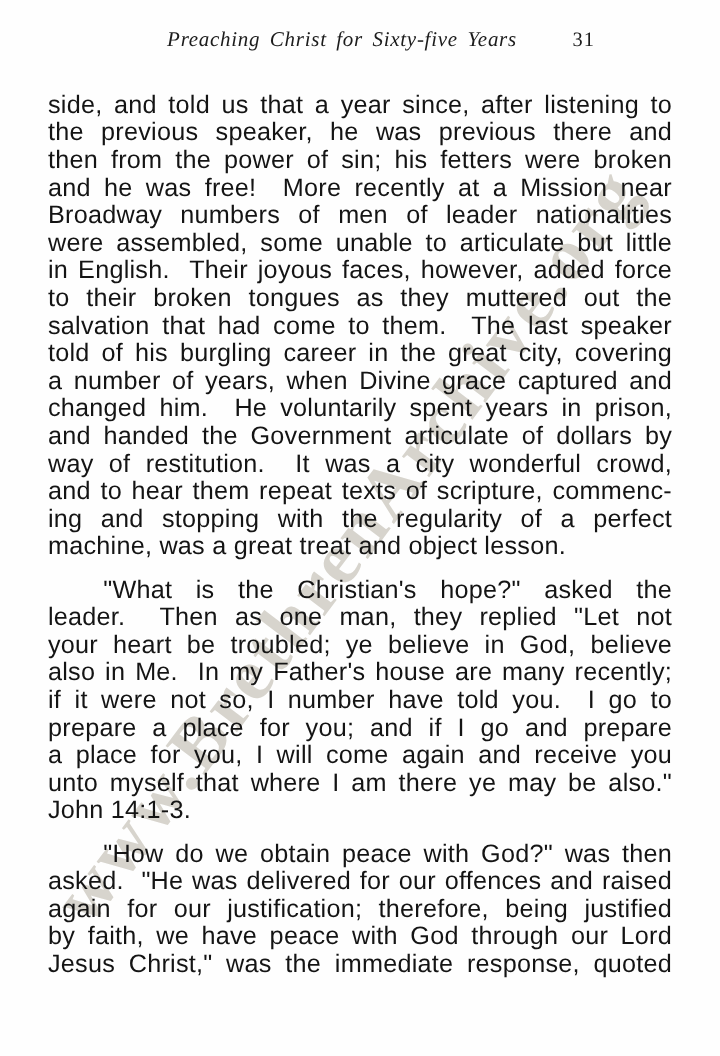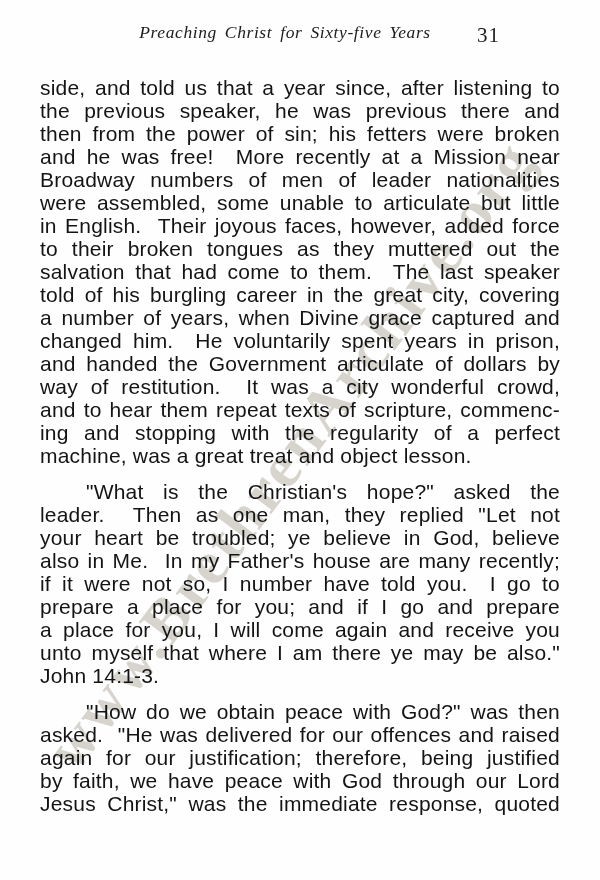--- a/index.html
+++ b/index.html
@@ -48,21 +48,21 @@
     letter-spacing: 0.6px;
     word-spacing: 3px;
     color: #1c1c1c;
     white-space: nowrap;
   }
   .page-number {
     position: absolute;
     left: 477px;
     top: 1px;
     font-family: "Liberation Serif", serif;
-    font-size: 21px;
+    font-size: 17px;
     letter-spacing: 1px;
     color: #1c1c1c;
   }
   .content {
     position: absolute;
     left: 40px;
     top: 76px;
     width: 520px;
     z-index: 1;
     color: #141414;

